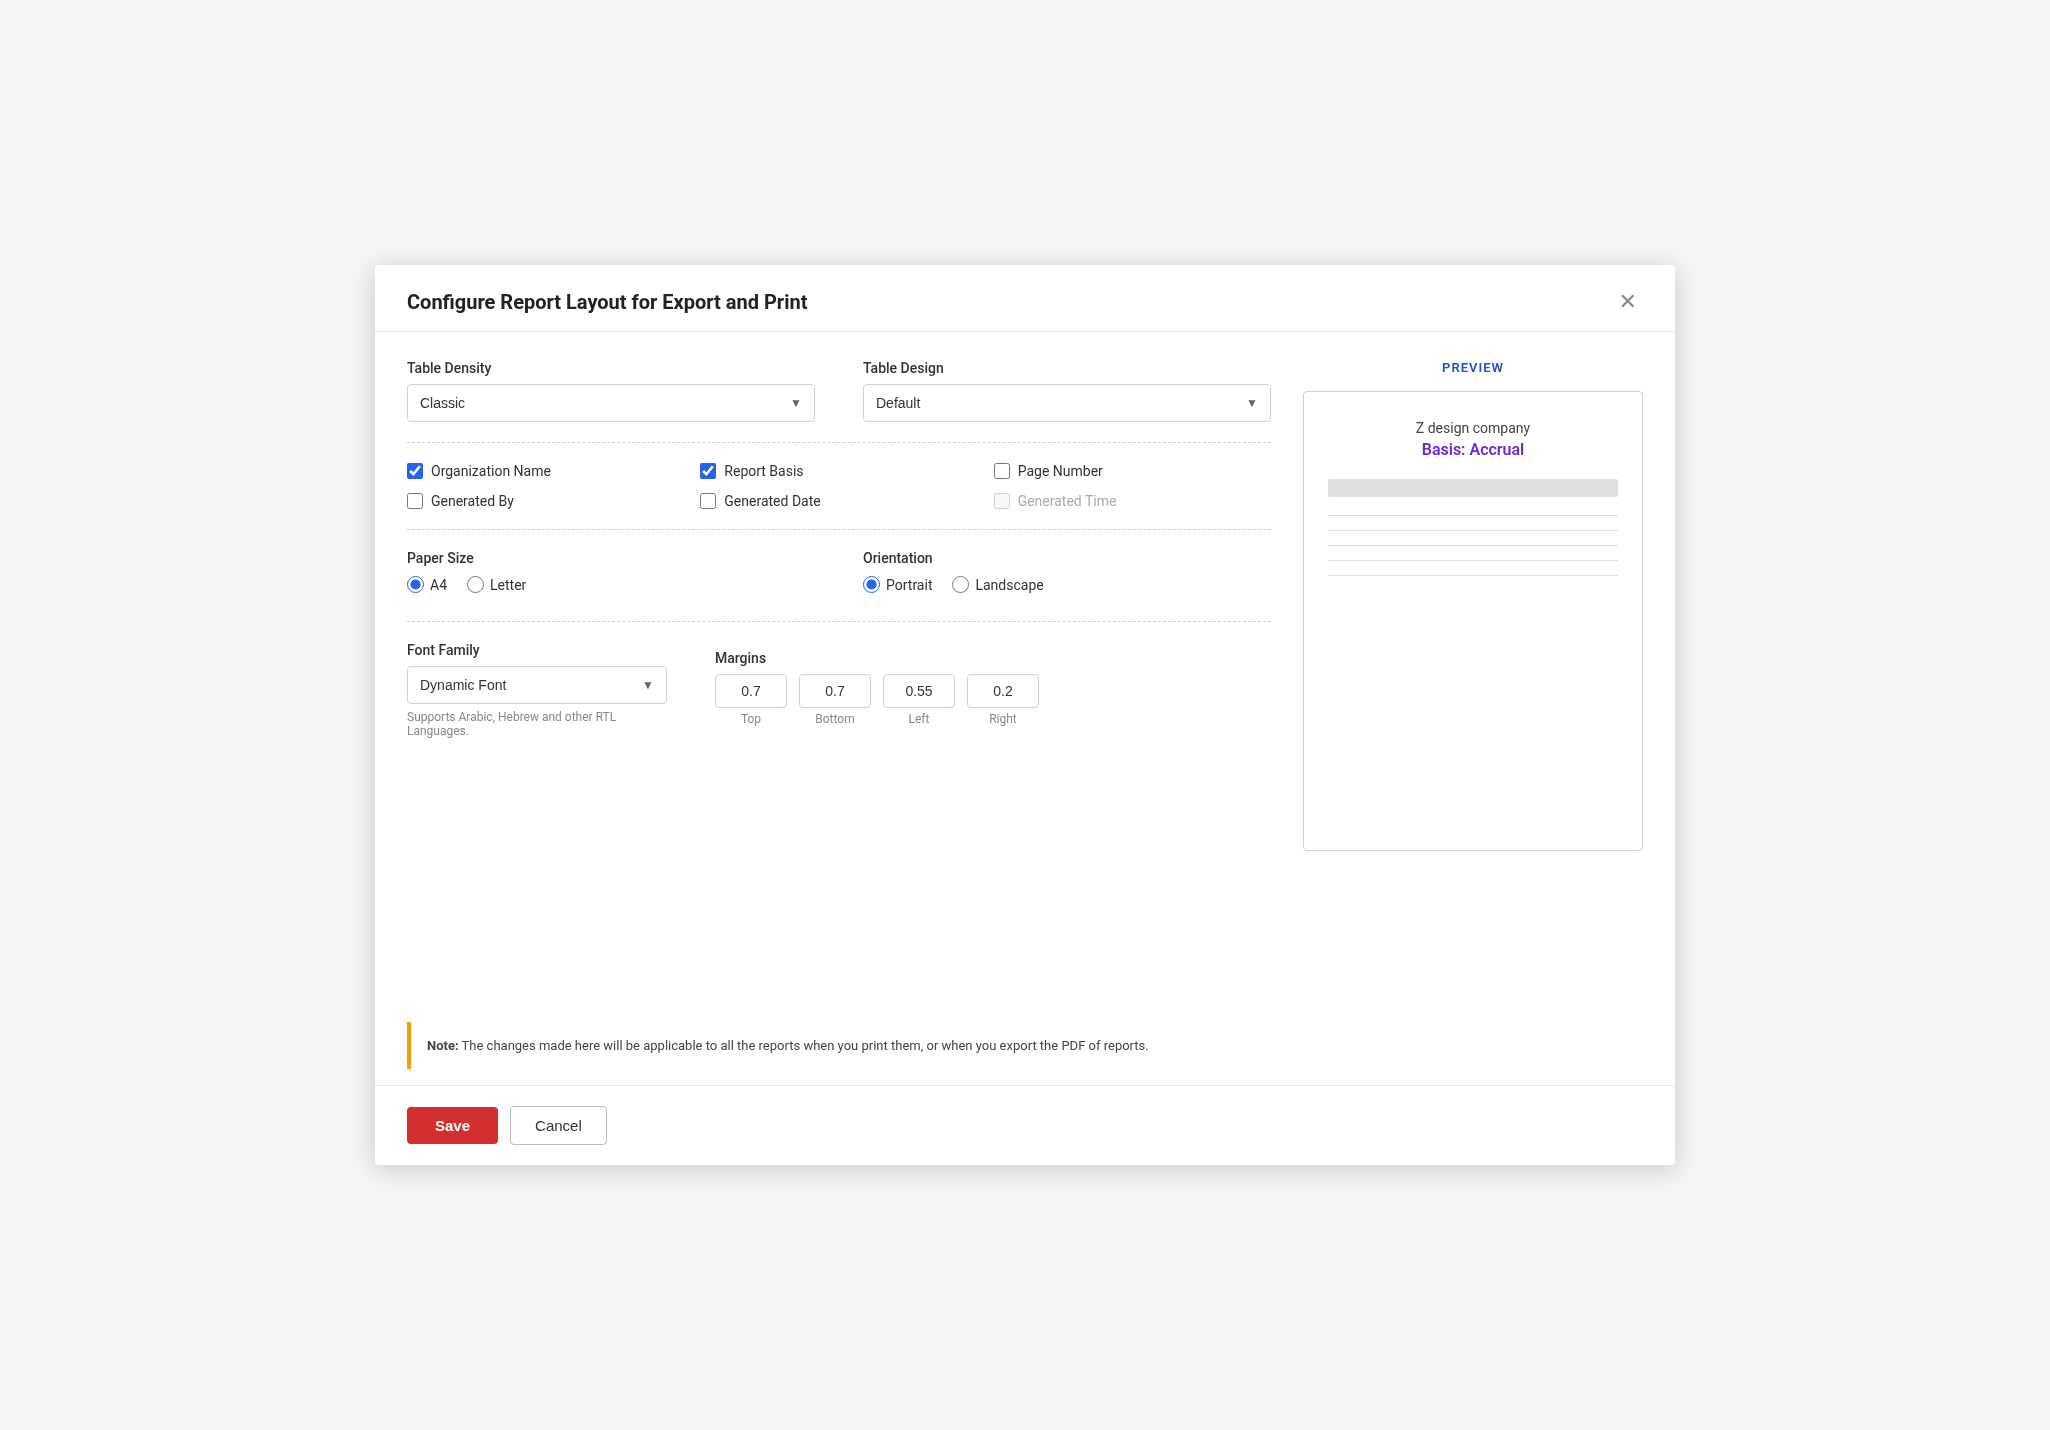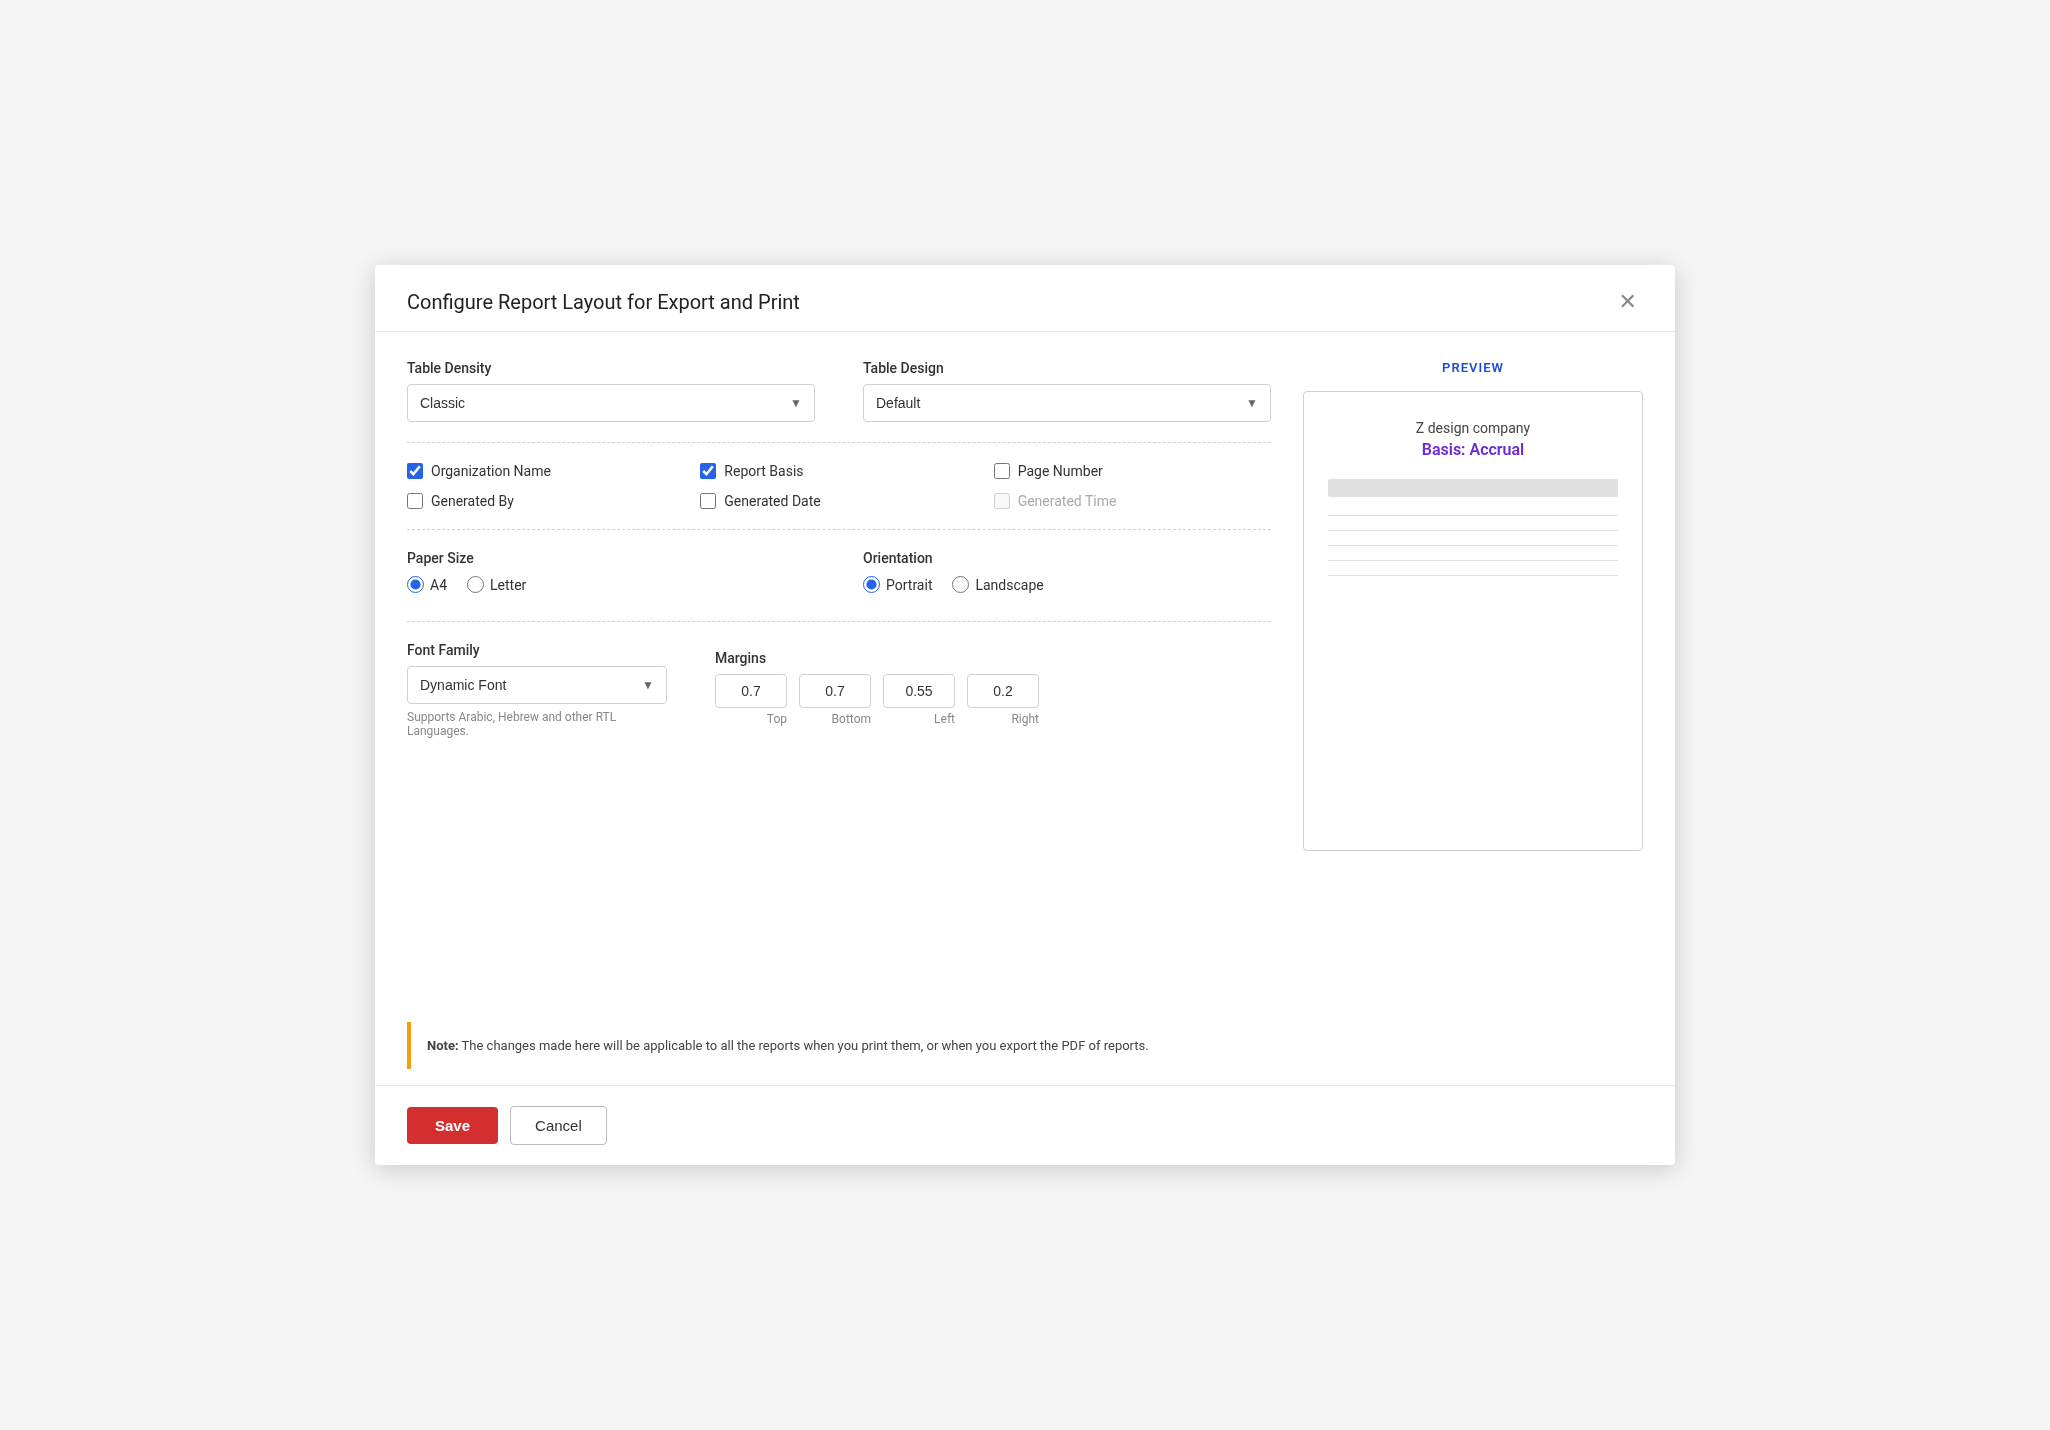--- a/index.html
+++ b/index.html
@@ -23,21 +23,21 @@
     }
     .dialog-header {
       display: flex;
       align-items: center;
       justify-content: space-between;
       padding: 24px 32px 16px 32px;
       border-bottom: 1px solid #e8e8e8;
     }
     .dialog-title {
       font-size: 20px;
-      font-weight: 400;
+      font-weight: 700;
       color: #222;
     }
     .close-btn {
       background: none;
       border: none;
       font-size: 22px;
       color: #888;
       cursor: pointer;
       line-height: 1;
       padding: 2px 6px;
@@ -181,21 +181,21 @@
       margin-top: 8px;
     }
     .margins-inputs {
       display: flex;
       gap: 12px;
       margin-top: 8px;
     }
     .margin-field {
       display: flex;
       flex-direction: column;
-      align-items: flex-end;
+      align-items: center;
       gap: 4px;
     }
     .margin-input {
       width: 72px;
       border: 1px solid #d0d0d0;
       border-radius: 4px;
       padding: 8px 10px;
       font-size: 14px;
       text-align: center;
       color: #333;

